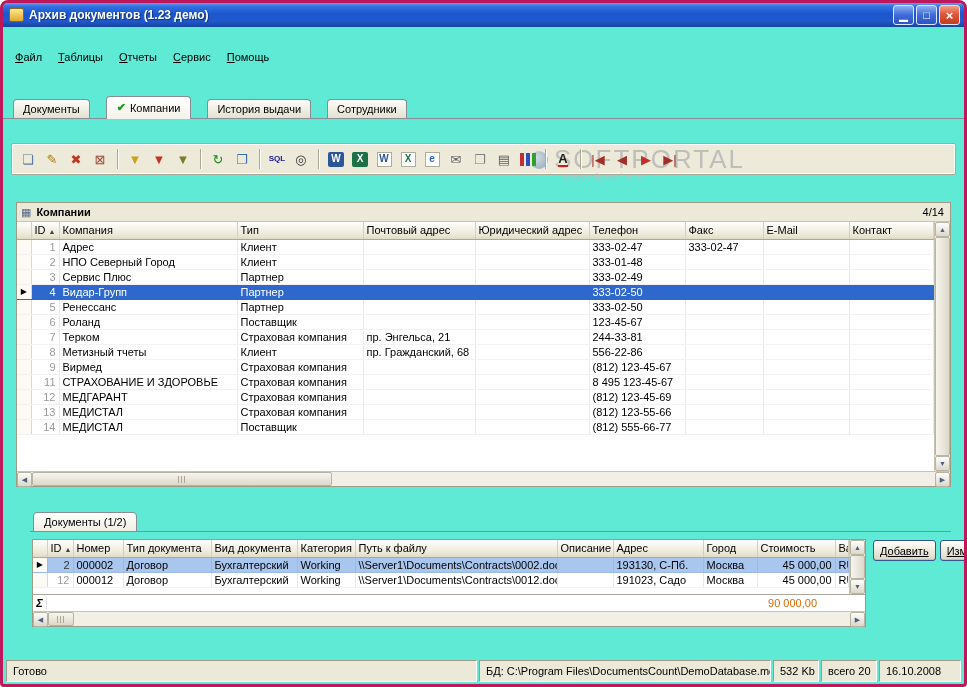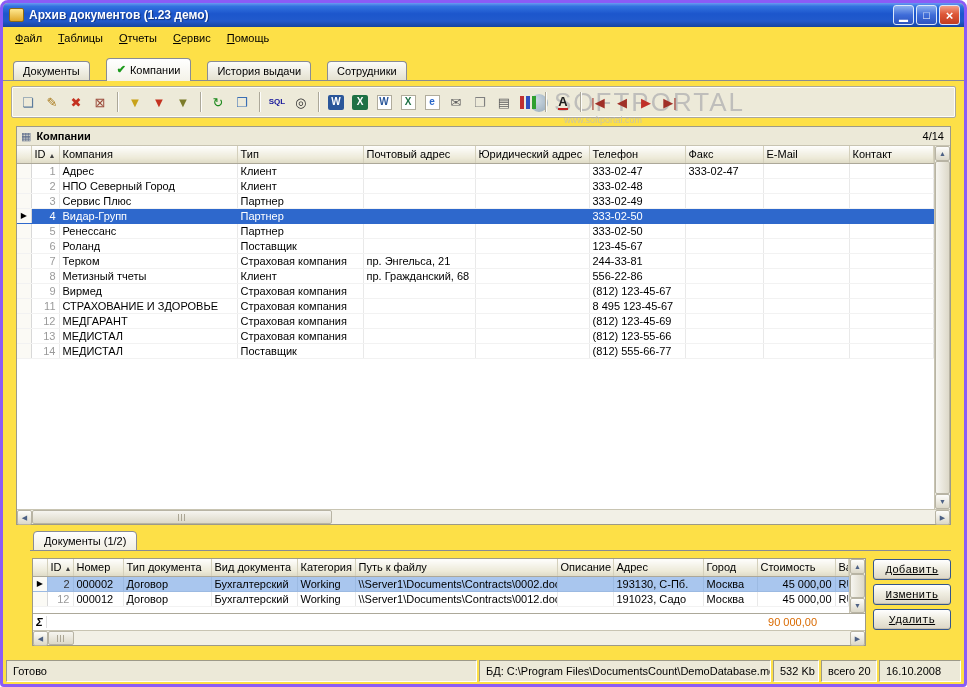--- a/index.html
+++ b/index.html
@@ -1,22 +1,22 @@
 <!DOCTYPE html>
 <html><head>
 <meta charset="utf-8">
 <style>
   html,body{margin:0;padding:0;background:#fff;}
   *{box-sizing:border-box;}
   .window{
     width:967px;height:687px;
-    border:3px solid #8b5cf6;border-radius:8px 8px 4px 4px;
+    border:3px solid #be185d;border-radius:8px 8px 4px 4px;
     overflow:hidden;display:flex;flex-direction:column;
-    background:#fde047;
-    font-family:"Liberation Sans",sans-serif;font-size:11px;color:#000;
+    background:#5eead4;
+    font-family:"Liberation Sans",sans-serif;font-size:11px;color:#000;gap:19px;
   }
   
   .titlebar{flex:0 0 24px;display:flex;align-items:center;padding:0 4px;
     background:linear-gradient(180deg,#6A9BF0 0%,#3272E0 14%,#1C56CC 45%,#215ACC 75%,#16449F 100%);}
   .app-icon{width:15px;height:14px;margin:0 5px 0 2px;
     background:linear-gradient(#FFE890,#E0A828);border:1px solid #8A6A14;border-radius:2px;}
   .title{color:#fff;font-weight:bold;font-size:12px;text-shadow:1px 1px 1px #10337E;flex:1;
     white-space:nowrap;overflow:hidden;}
   .winbtns{display:flex;gap:2px;}
   .wbtn{width:21px;height:20px;display:flex;align-items:center;justify-content:center;
@@ -105,21 +105,21 @@
     position:relative;z-index:2;padding:3px 10px;background:linear-gradient(#FFFFFF,#F0EEE2);
     border:1px solid #898C95;border-radius:4px 4px 0 0;}
   .bottom-pane{border-top:1px solid #898C95;padding:7px 0 0 2px;}
   .docs-row{display:flex;align-items:flex-start;gap:7px;}
   .docs-panel{flex:1;display:flex;flex-direction:column;border:1px solid #9D9A88;background:#fff;}
   .docs-grid-area{display:flex;height:54px;}
   #docs-grid{flex:1;overflow:hidden;background:#fff;}
   .sum-row{height:17px;display:flex;align-items:center;border-top:1px solid #ACA899;background:#fff;}
   .sigma{width:14px;text-align:center;font-weight:bold;font-style:italic;border-right:1px solid #E0E0E0;}
   .sum-value{margin-left:auto;padding-right:48px;color:#D96A00;}
-  .side-buttons{width:78px;display:flex;flex-direction:column;gap:4px;padding-top:1px;font-family:Liberation Mono, monospace;}
+  .side-buttons{width:78px;display:flex;flex-direction:row;gap:4px;padding-top:1px;}
   .xpbtn{height:21px;font-size:11px;font-family:inherit;text-decoration:underline;
     border:1px solid #35568C;border-radius:3px;
     background:linear-gradient(#FFFFFF,#EFEDE1 45%,#DCD6C6);box-shadow:inset 0 -1px 0 #C8C0AC;}
   
   .statusbar{margin:14px 2px 2px;flex:0 0 22px;display:flex;gap:2px;align-items:stretch;padding:0 1px;}
   .seg{border:1px solid;border-color:#9D9A88 #FFFFFF #FFFFFF #9D9A88;padding:2px 6px;
     display:flex;align-items:center;white-space:nowrap;overflow:hidden;background:#ECE9D8;}
   .seg0{flex:1;}
   .seg1{width:292px;}
   .seg2{width:46px;}
@@ -306,21 +306,21 @@
                 <td></td>
                 <td></td>
               </tr>
               <tr>
                 <td class="gutter"></td>
                 <td class="idc">2</td>
                 <td>НПО Северный Город</td>
                 <td>Клиент</td>
                 <td></td>
                 <td></td>
-                <td>333-02-48</td>
+                <td>333-01-48</td>
                 <td></td>
                 <td></td>
                 <td></td>
               </tr>
               <tr>
                 <td class="gutter"></td>
                 <td class="idc">3</td>
                 <td>Сервис Плюс</td>
                 <td>Партнер</td>
                 <td></td>

